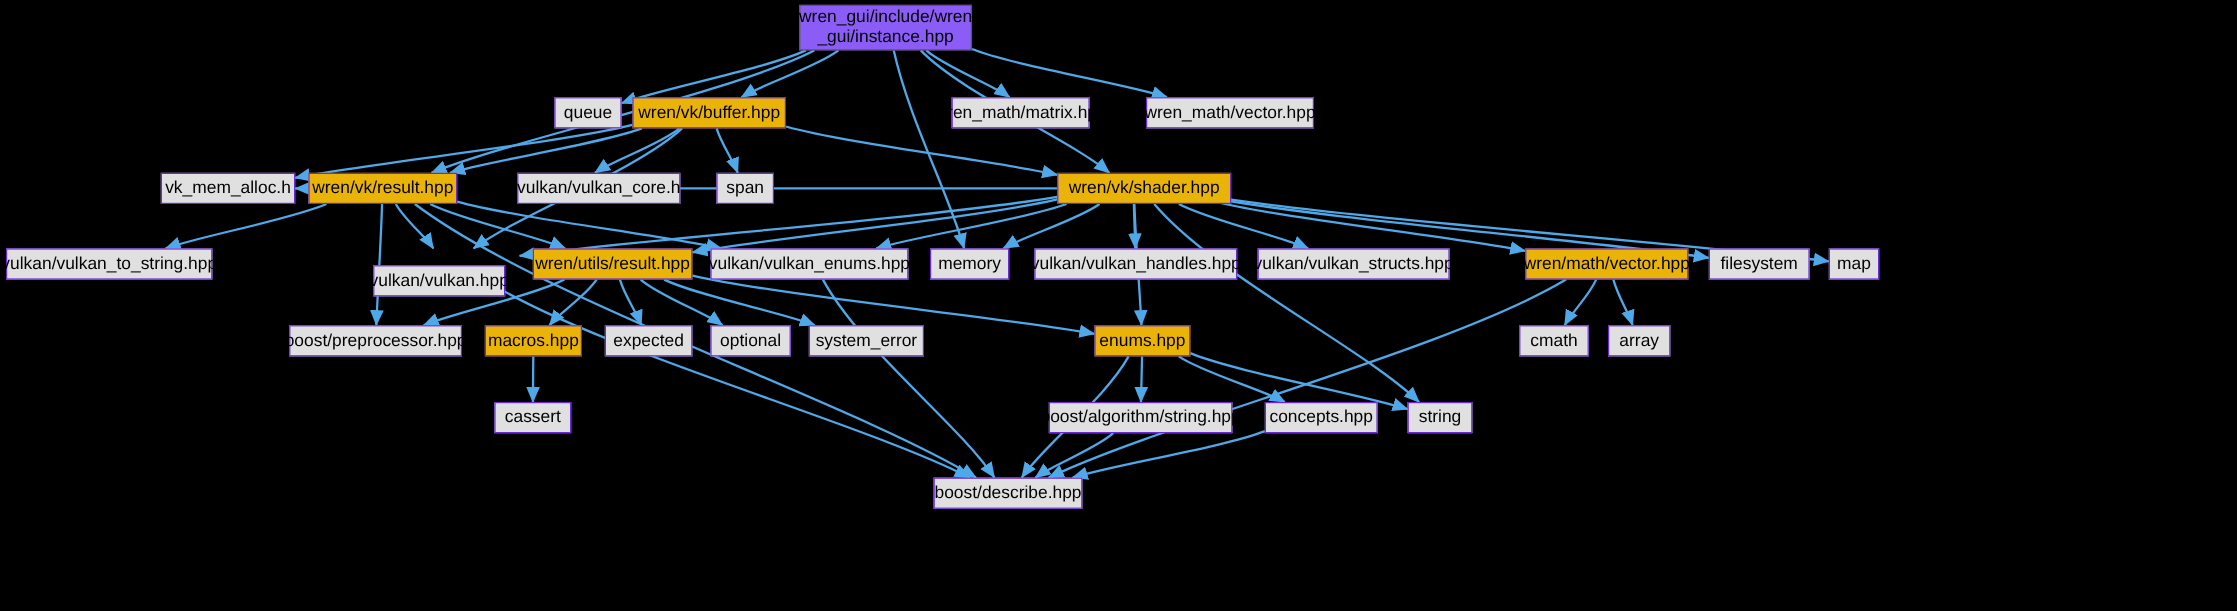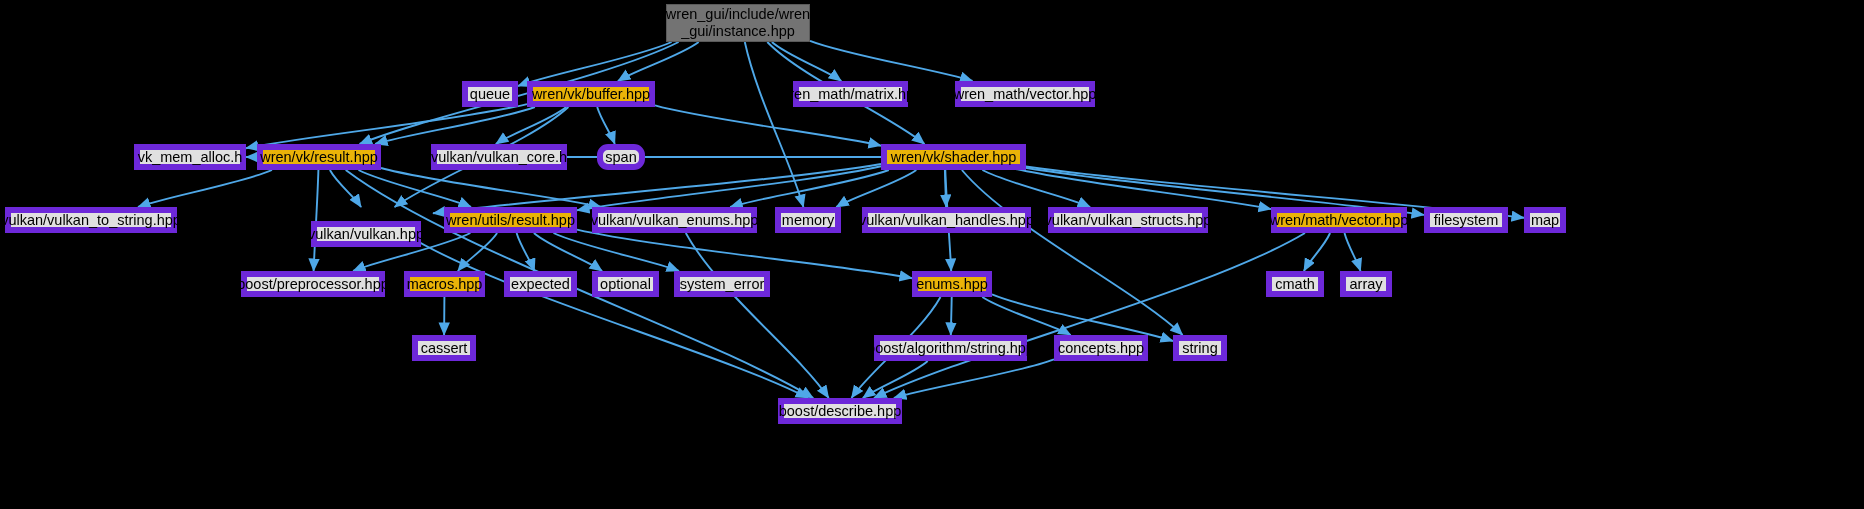--- a/index.html
+++ b/index.html
@@ -1,25 +1,25 @@
 <!DOCTYPE html>
 <html><head>
 <meta charset="utf-8">
 <title>Include dependency graph</title>
 <style>
   html,body{margin:0;padding:0;background:#000;}
   #graph{position:relative;width:1864px;height:509px;background:#000;
          font-family:"Liberation Sans","DejaVu Sans",sans-serif;overflow:hidden;}
   #edges{position:absolute;left:0;top:0;width:1864px;height:509px;}
-  .node{position:absolute;box-sizing:border-box;border:6px solid #6d28d9;
+  .node{position:absolute;box-sizing:border-box;border:1px solid #6d28d9;
         background:#e0e0e0;color:#000;font-size:14.5px;line-height:1.15;
         display:flex;align-items:center;justify-content:center;text-align:center;
         white-space:pre-line;padding:0 4px;z-index:5;}
   .node.white{background:#eab308;}
-  .node.root{background:#737373;border:1px solid #5a5a5a;}
+  .node.root{background:#8b5cf6;border:1px solid #5a5a5a;}
 </style>
 </head>
 <body>
 
 <div id="graph">
   <svg id="edges" xmlns="http://www.w3.org/2000/svg" viewBox="0 0 1864 509">
     <defs>
       <marker id="ah" markerWidth="8" markerHeight="8" refX="6.6" refY="3" orient="auto" markerUnits="strokeWidth">
         <path d="M0,0 L7,3 L0,6 z" fill="#4fa8e8"></path>
       </marker>
@@ -80,21 +80,21 @@
   <div id="node-layer">
       <div class="node root" style="left: 666px; top: 4px; width: 144px; height: 38px;">wren_gui/include/wren
 _gui/instance.hpp</div>
       <div class="node" style="left: 462px; top: 81px; width: 56px; height: 26px;">queue</div>
       <div class="node white" style="left: 527px; top: 81px; width: 128px; height: 26px;">wren/vk/buffer.hpp</div>
       <div class="node" style="left: 793px; top: 81px; width: 115px; height: 26px;">wren_math/matrix.hpp</div>
       <div class="node" style="left: 955px; top: 81px; width: 140px; height: 26px;">wren_math/vector.hpp</div>
       <div class="node" style="left: 134px; top: 144px; width: 112px; height: 26px;">vk_mem_alloc.h</div>
       <div class="node white" style="left: 257px; top: 144px; width: 124px; height: 26px;">wren/vk/result.hpp</div>
       <div class="node" style="left: 403px; top: 144px; width: 136px; height: 26px; margin-left: 28px;">vulkan/vulkan_core.h</div>
-      <div class="node" style="left: 597px; top: 144px; width: 48px; height: 26px; border-radius: 11px;">span</div>
+      <div class="node" style="left: 597px; top: 144px; width: 48px; height: 26px;">span</div>
       <div class="node white" style="left: 881px; top: 144px; width: 145px; height: 26px;">wren/vk/shader.hpp</div>
       <div class="node" style="left: 5px; top: 207px; width: 172px; height: 26px;">vulkan/vulkan_to_string.hpp</div>
       <div class="node" style="left: 311px; top: 221px; width: 110px; height: 26px;">vulkan/vulkan.hpp</div>
       <div class="node white" style="left: 444px; top: 207px; width: 133px; height: 26px;">wren/utils/result.hpp</div>
       <div class="node" style="left: 592px; top: 207px; width: 165px; height: 26px;">vulkan/vulkan_enums.hpp</div>
       <div class="node" style="left: 775px; top: 207px; width: 66px; height: 26px;">memory</div>
       <div class="node" style="left: 862px; top: 207px; width: 169px; height: 26px;">vulkan/vulkan_handles.hpp</div>
       <div class="node" style="left: 1048px; top: 207px; width: 160px; height: 26px;">vulkan/vulkan_structs.hpp</div>
       <div class="node white" style="left: 1271px; top: 207px; width: 136px; height: 26px;">wren/math/vector.hpp</div>
       <div class="node" style="left: 1424px; top: 207px; width: 84px; height: 26px;">filesystem</div>

